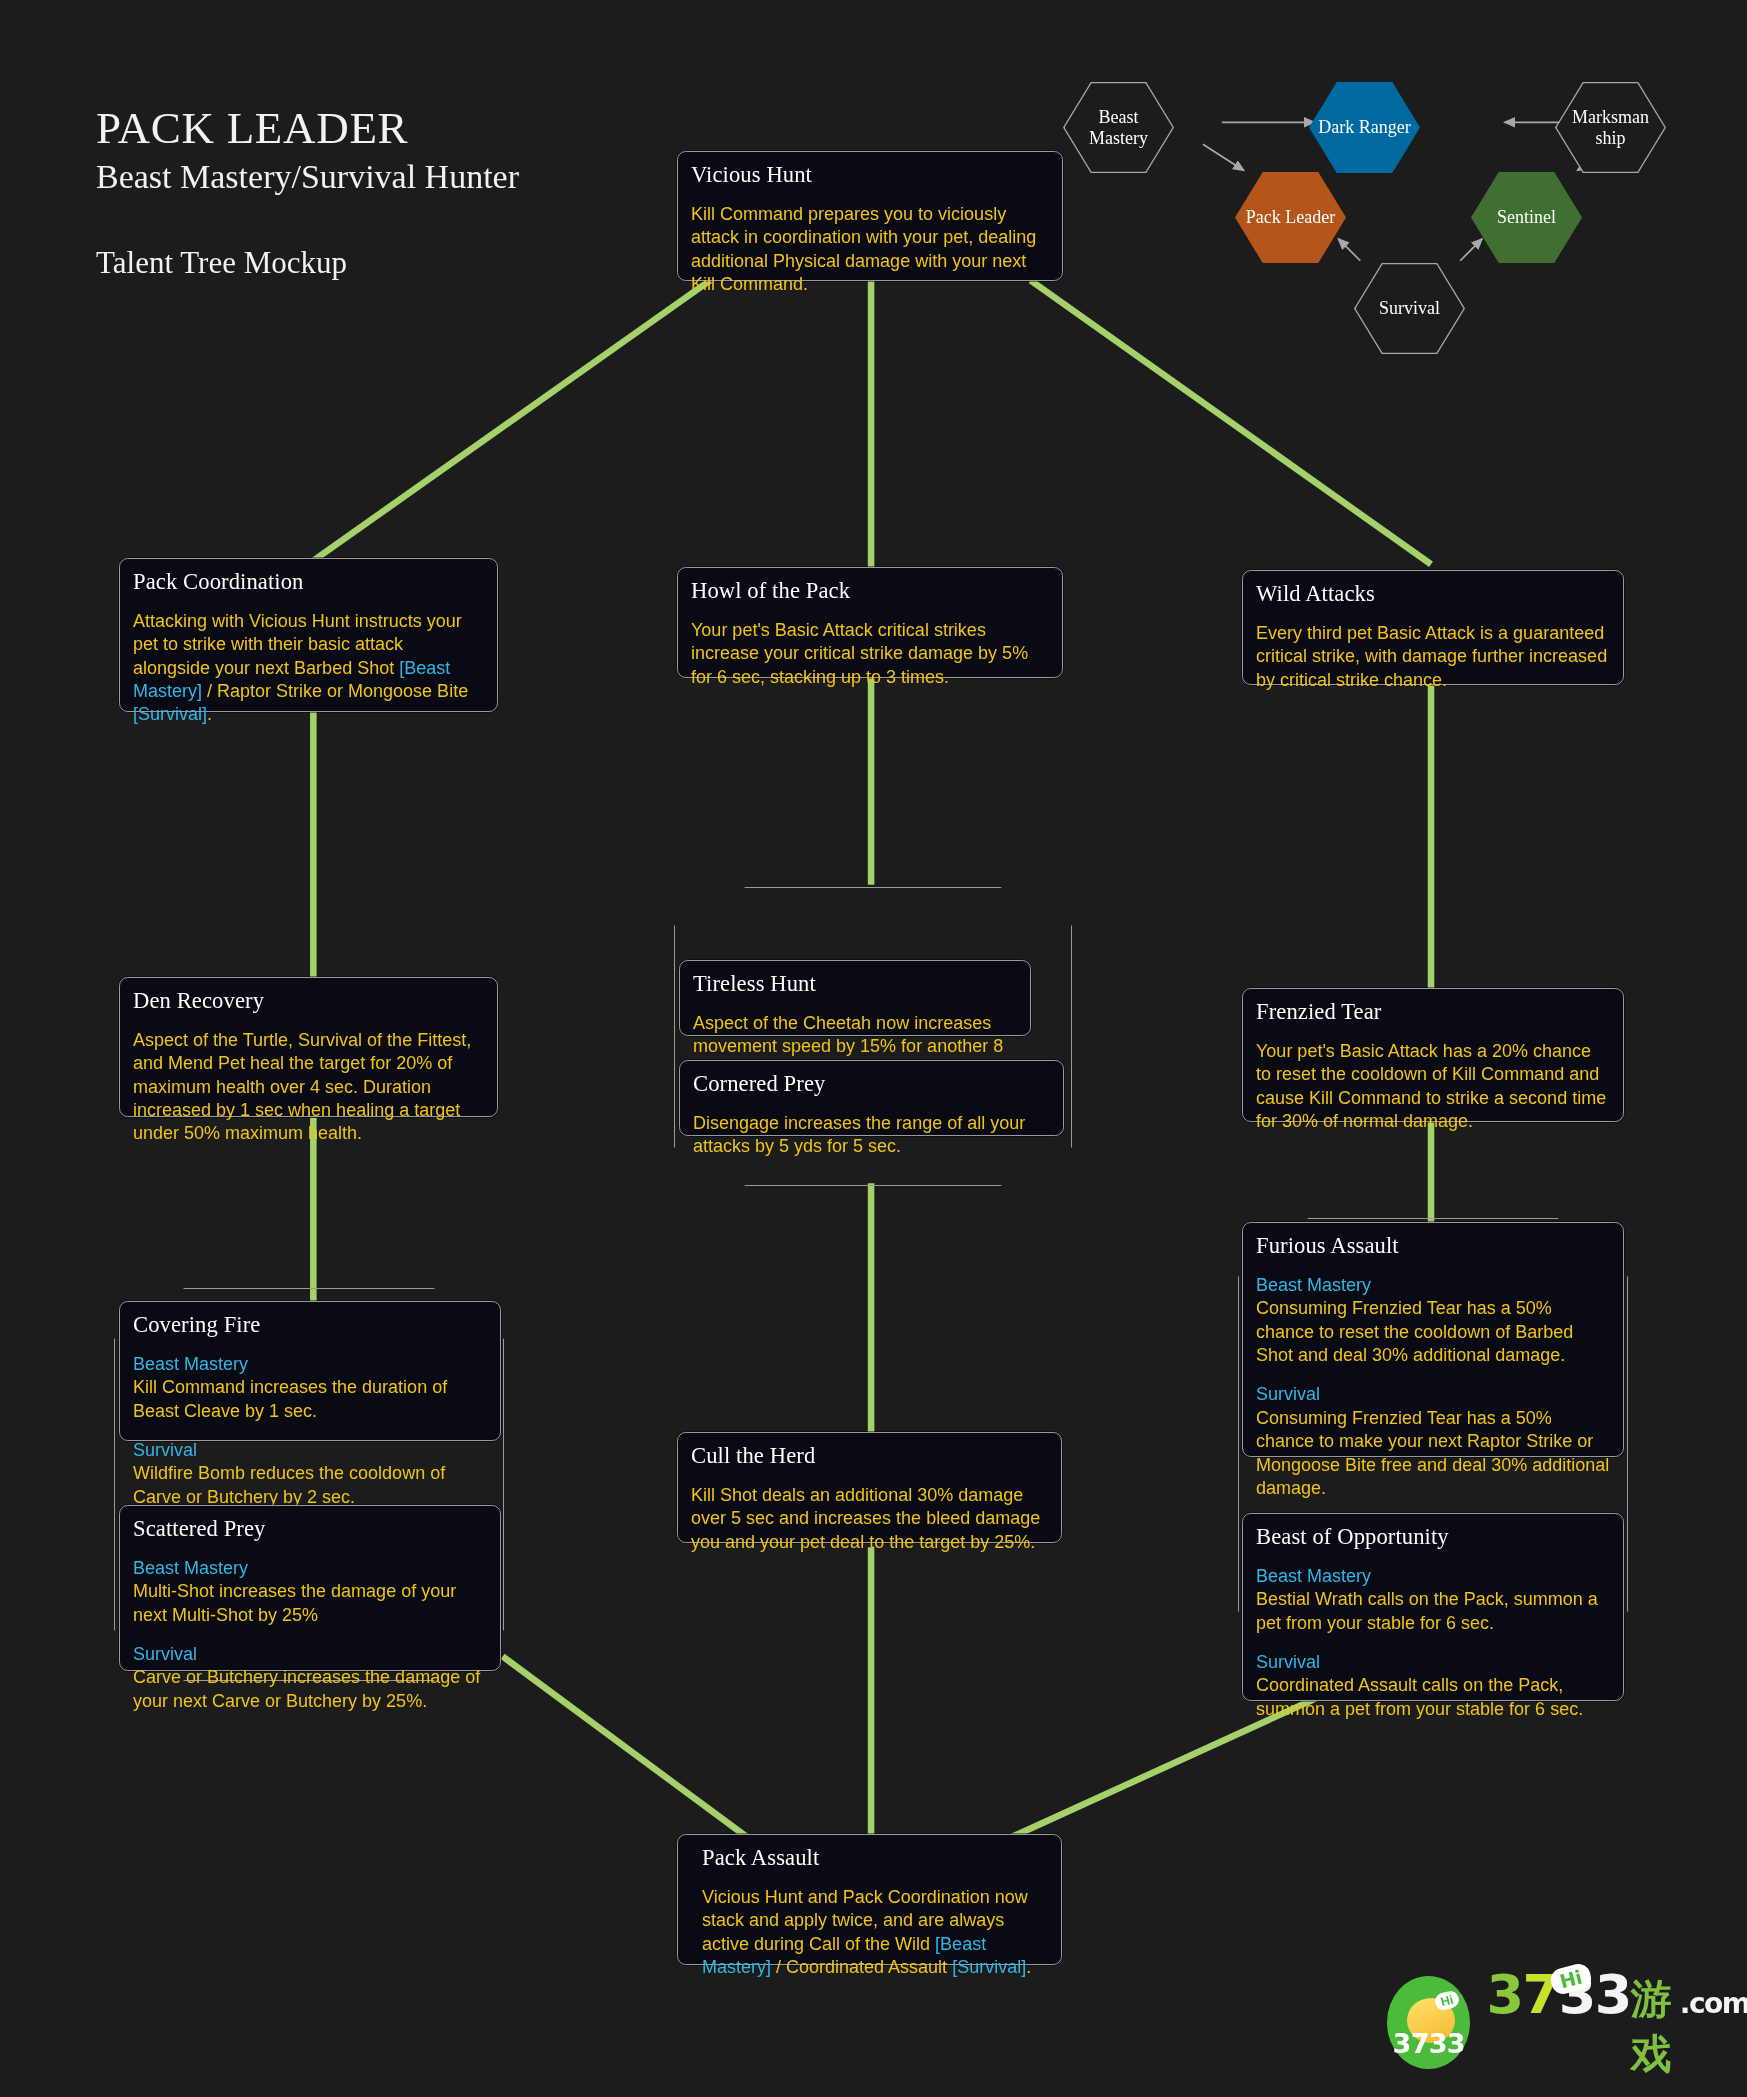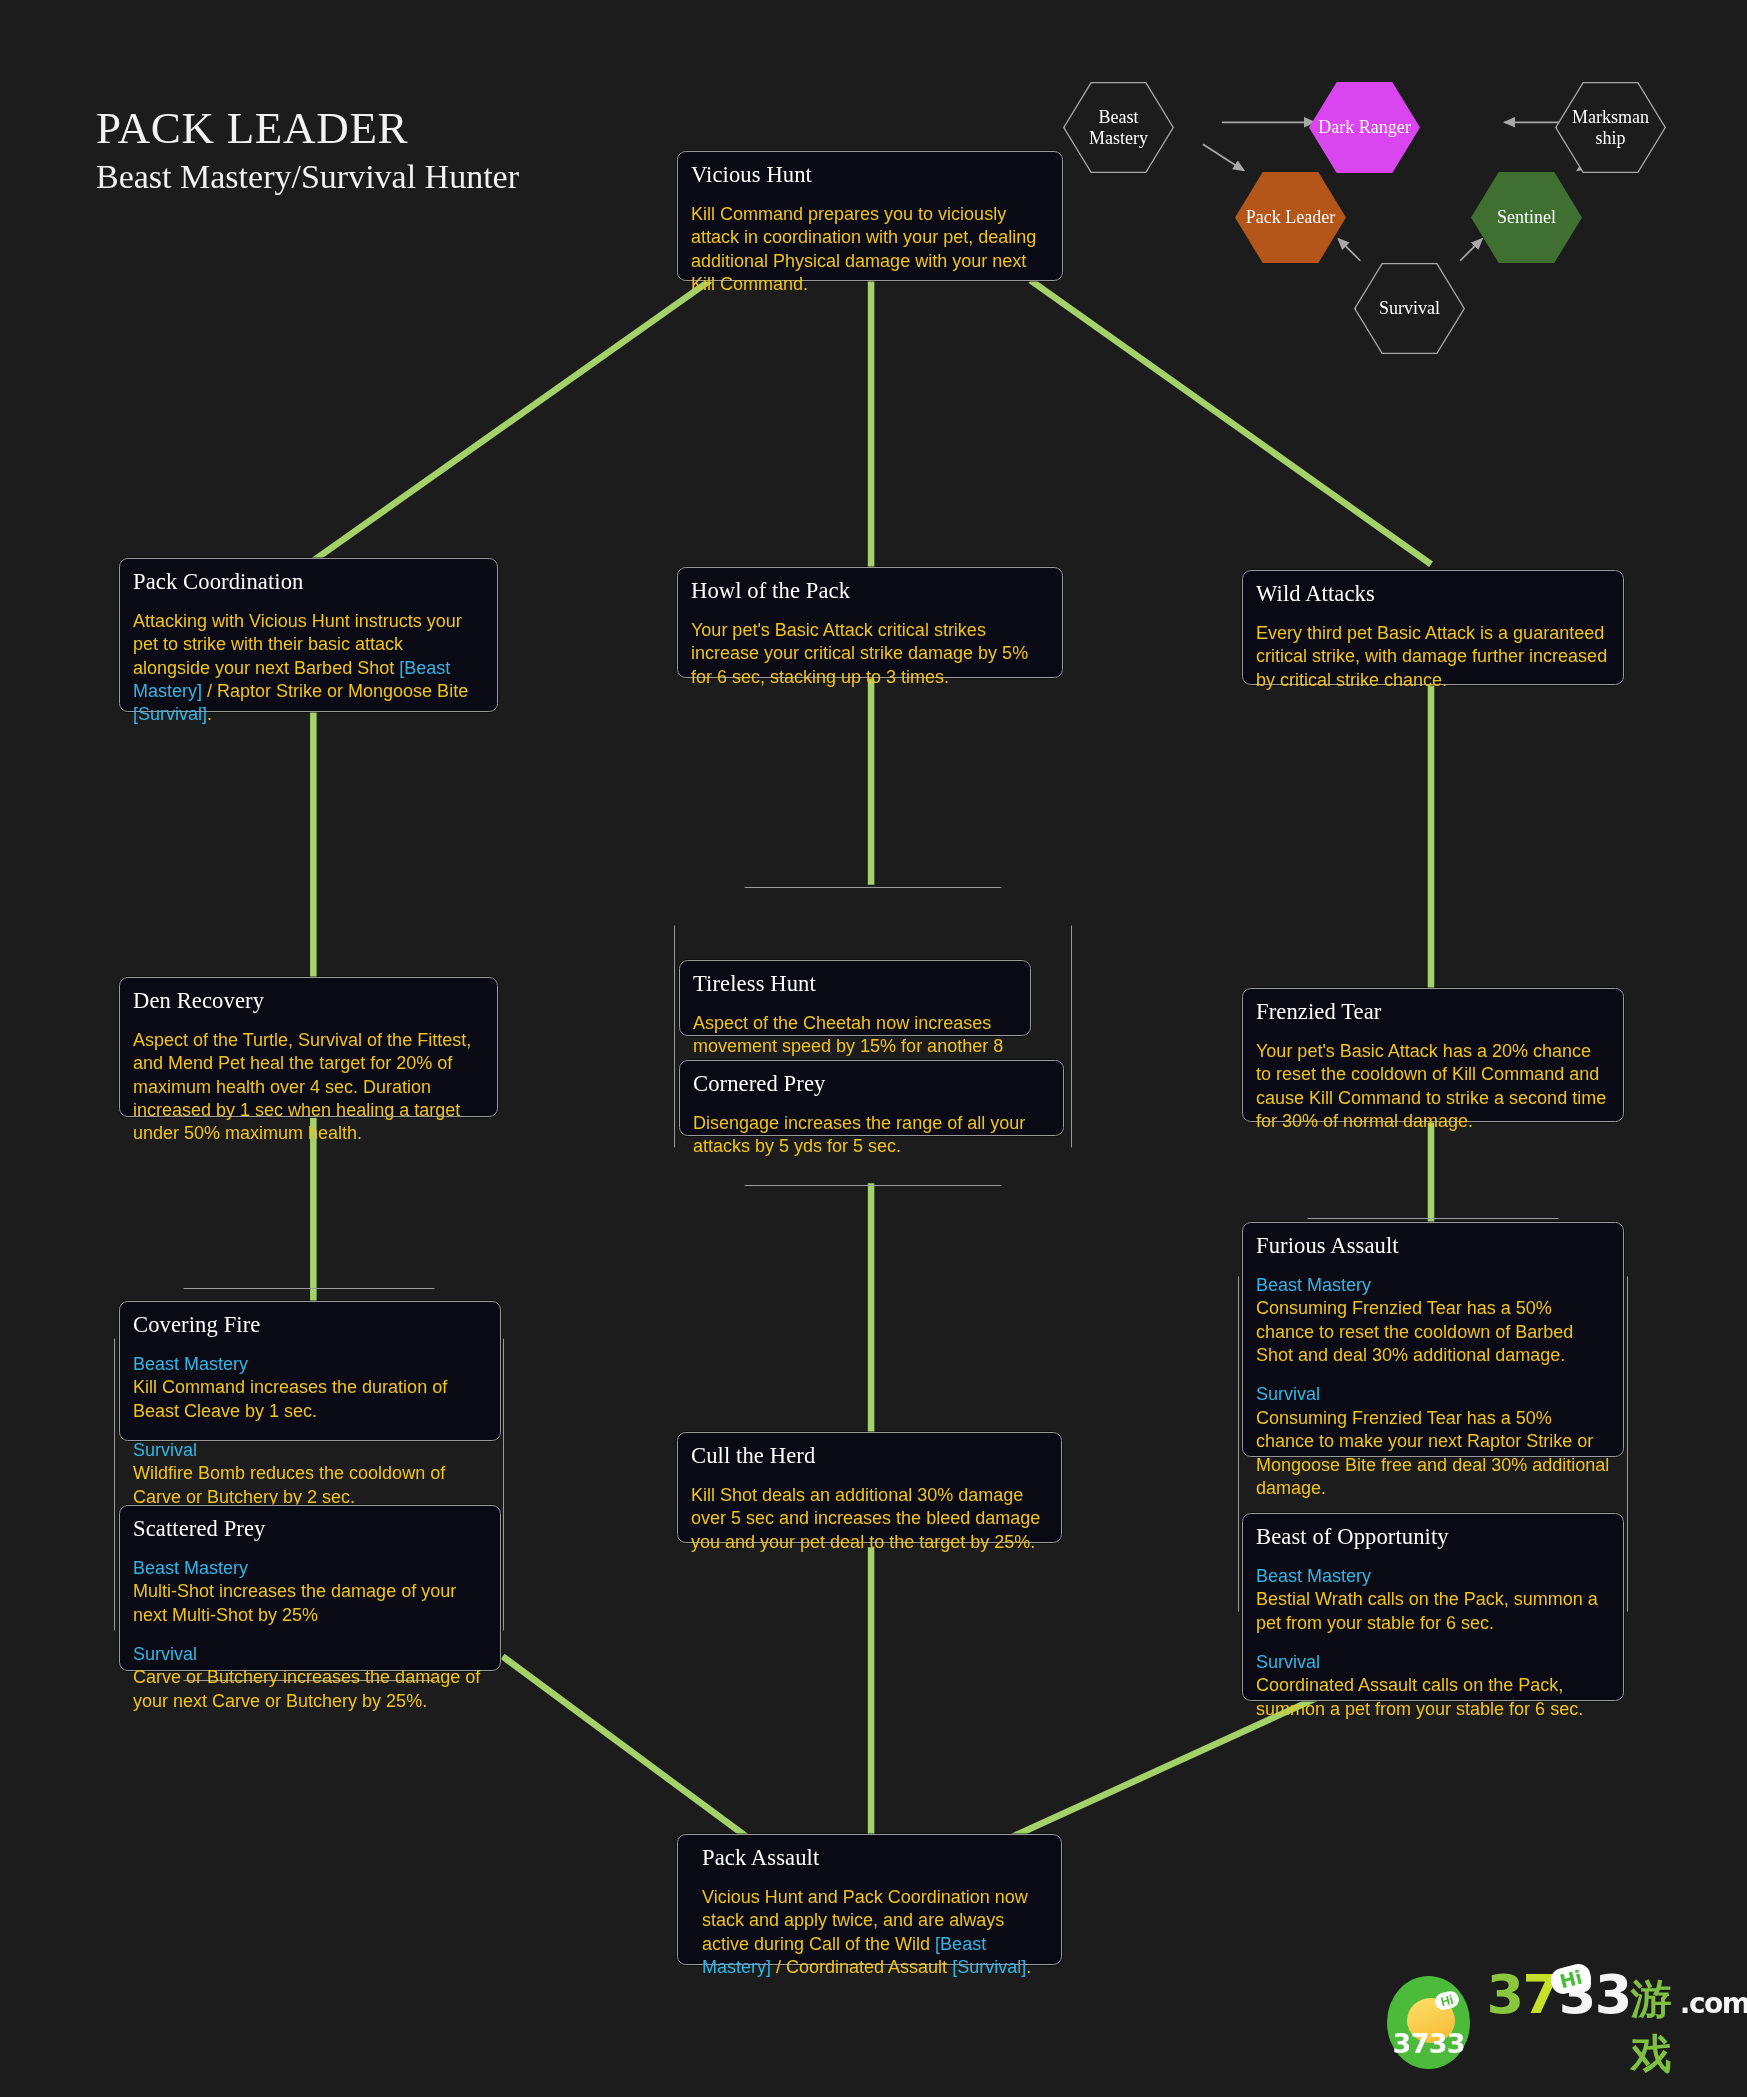--- a/index.html
+++ b/index.html
@@ -214,20 +214,21 @@
     padding: 2.2px 8.7px;
     transform: rotate(-14deg);
   }
 </style>
 </head>
 <body>
 
 <div id="title-block">
   <div id="main-title">PACK LEADER</div>
   <div id="subtitle">Beast Mastery/Survival Hunter</div>
+  <div id="mockup-label">Talent Tree Mockup</div>
 </div>
 
 <svg id="connectors" viewBox="0 0 2400 2880">
   <g stroke="#a5d16a" stroke-width="9" fill="none" stroke-linecap="butt">
 
     <line x1="975" y1="385" x2="430" y2="770"></line>
 
     <line x1="1196" y1="385" x2="1196" y2="780"></line>
 
     <line x1="1415" y1="385" x2="1965" y2="775"></line>
@@ -267,21 +268,21 @@
       <line x1="408" y1="248" x2="378" y2="218"></line>
       <line x1="545" y1="248" x2="575" y2="218"></line>
     </g>
   </svg>
 
   <div class="hex hex-outline" style="left:0px;top:0px;">
     <div class="hex-fill"></div>
     <div class="hex-label">Beast Mastery</div>
   </div>
 
-  <div class="hex" style="left:246px;top:0px;background:#d946ef;border:0;">
+  <div class="hex" style="left:246px;top:0px;background:#0369a1;border:0;">
     <div class="hex-label">Dark Ranger</div>
   </div>
 
   <div class="hex hex-outline" style="left:492px;top:0px;">
     <div class="hex-fill"></div>
     <div class="hex-label">Marksman ship</div>
   </div>
 
   <div class="hex" style="left:172px;top:90px;background:#b4561a;border:0;">
     <div class="hex-label">Pack Leader</div>

